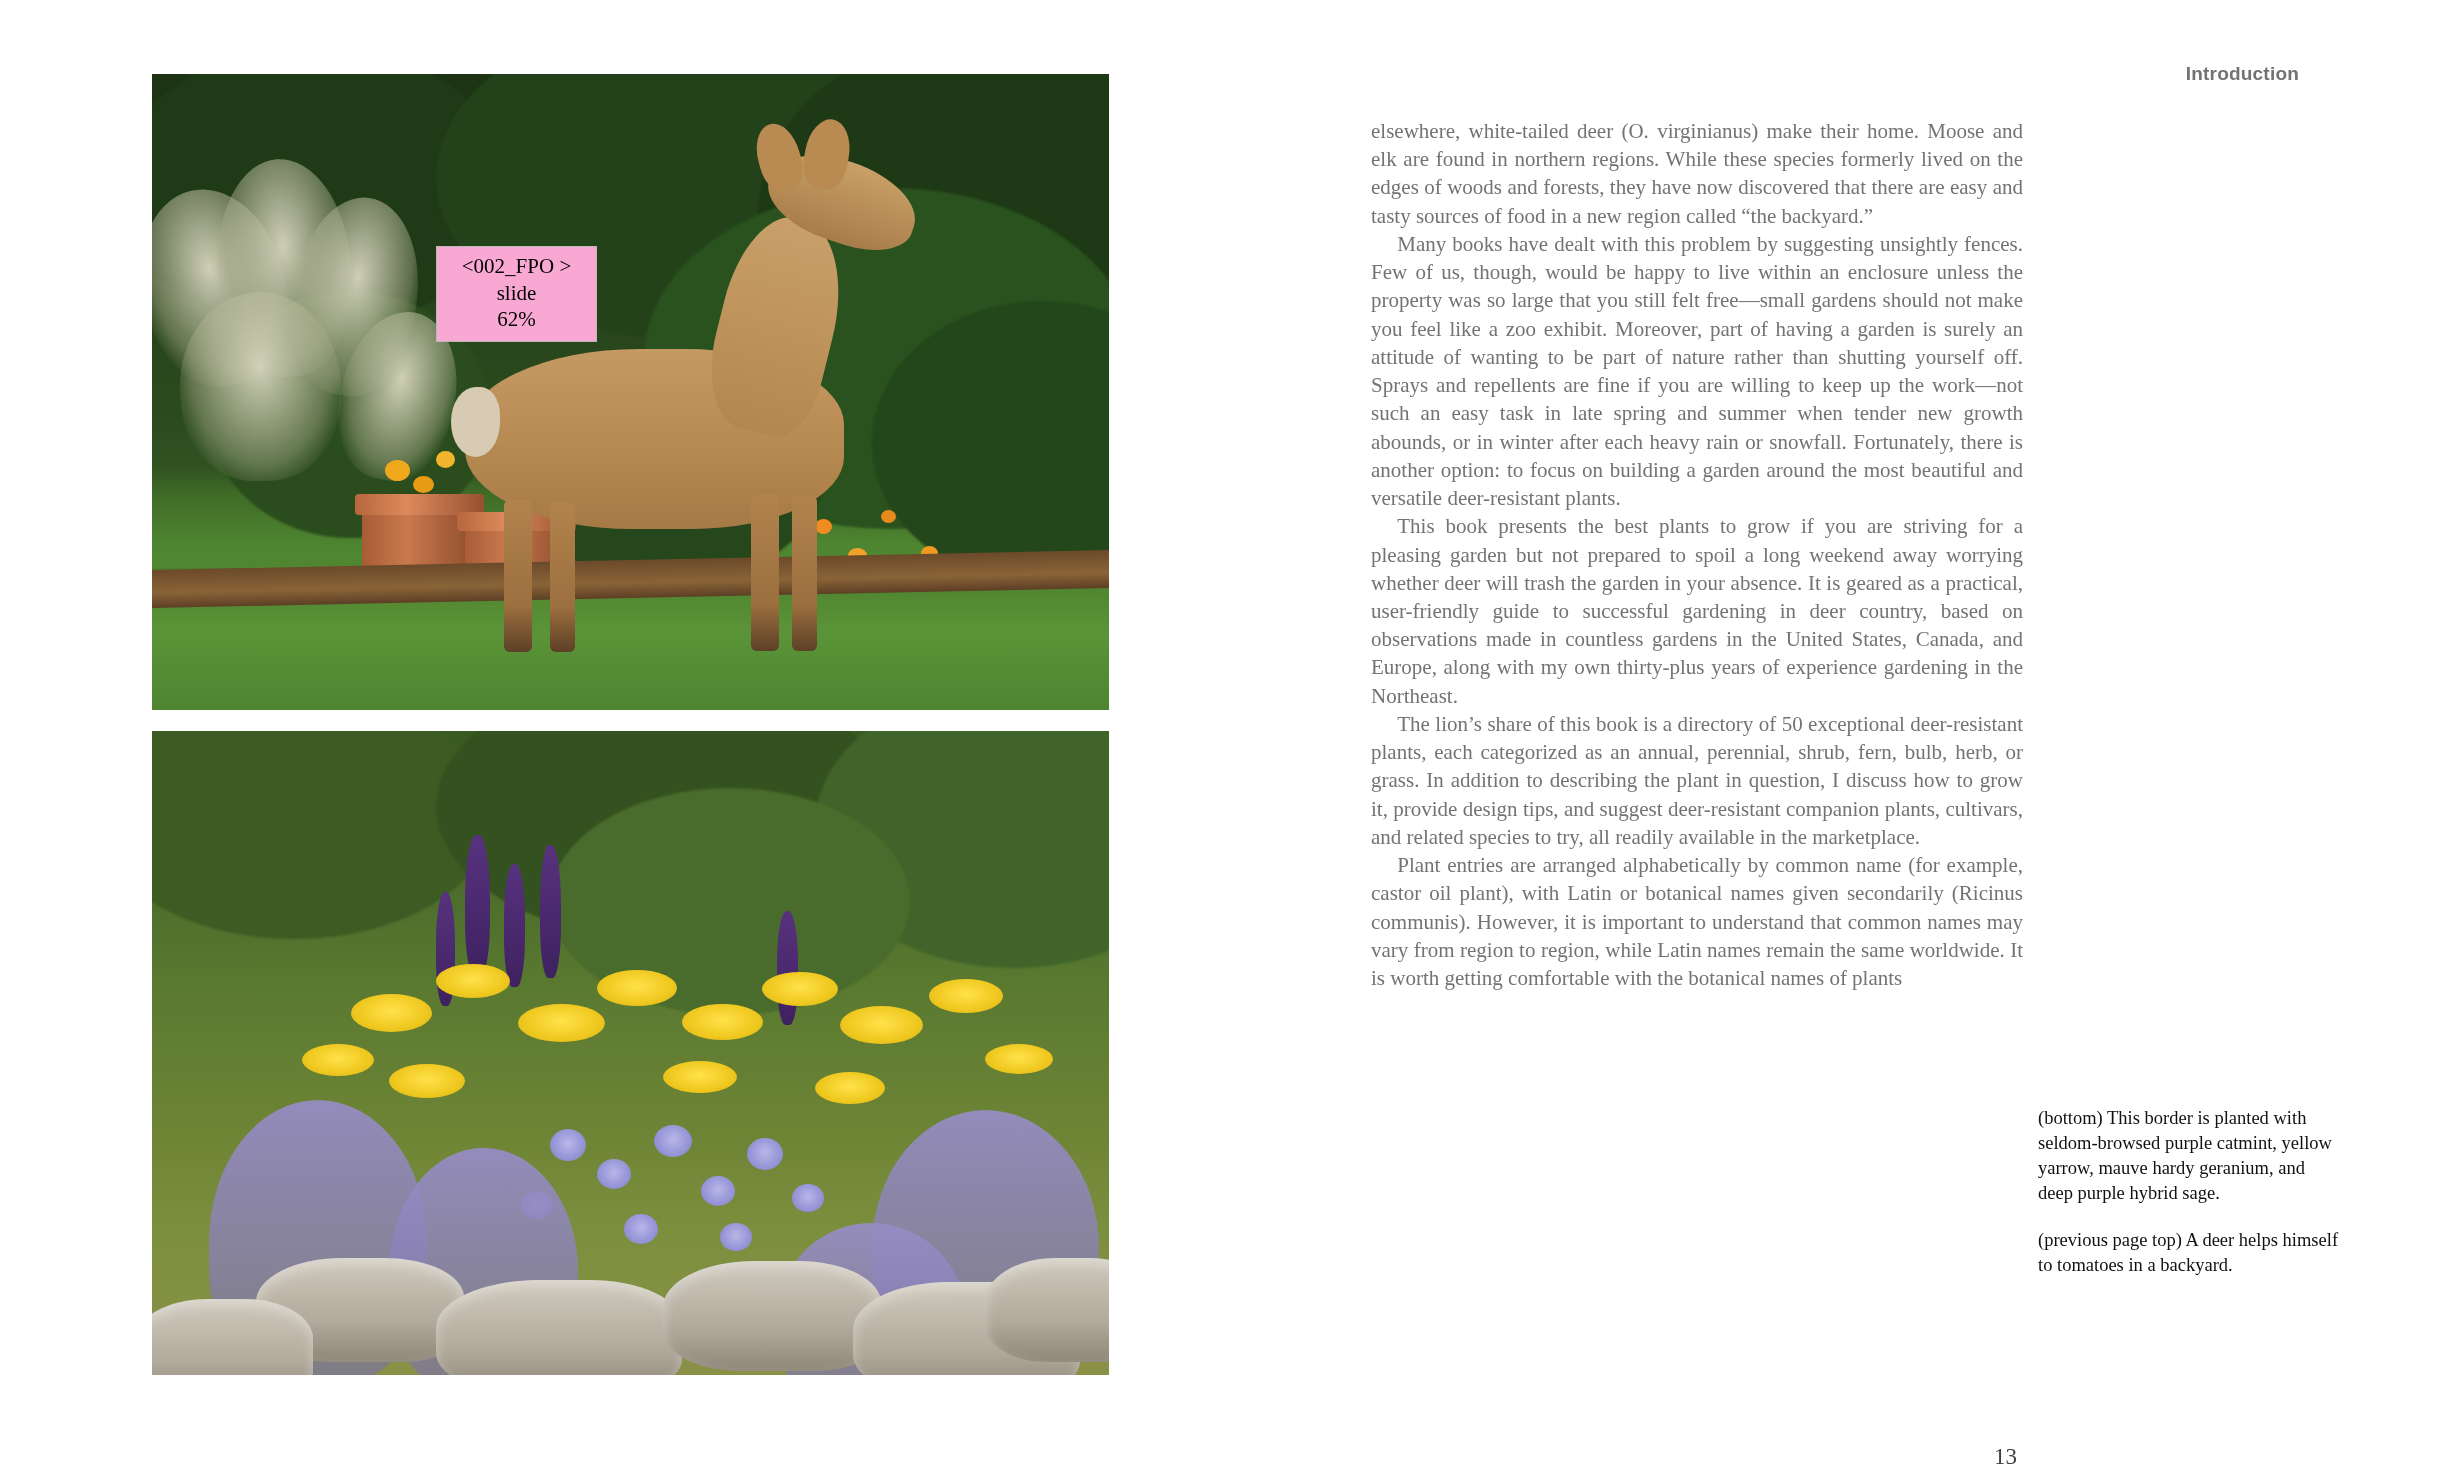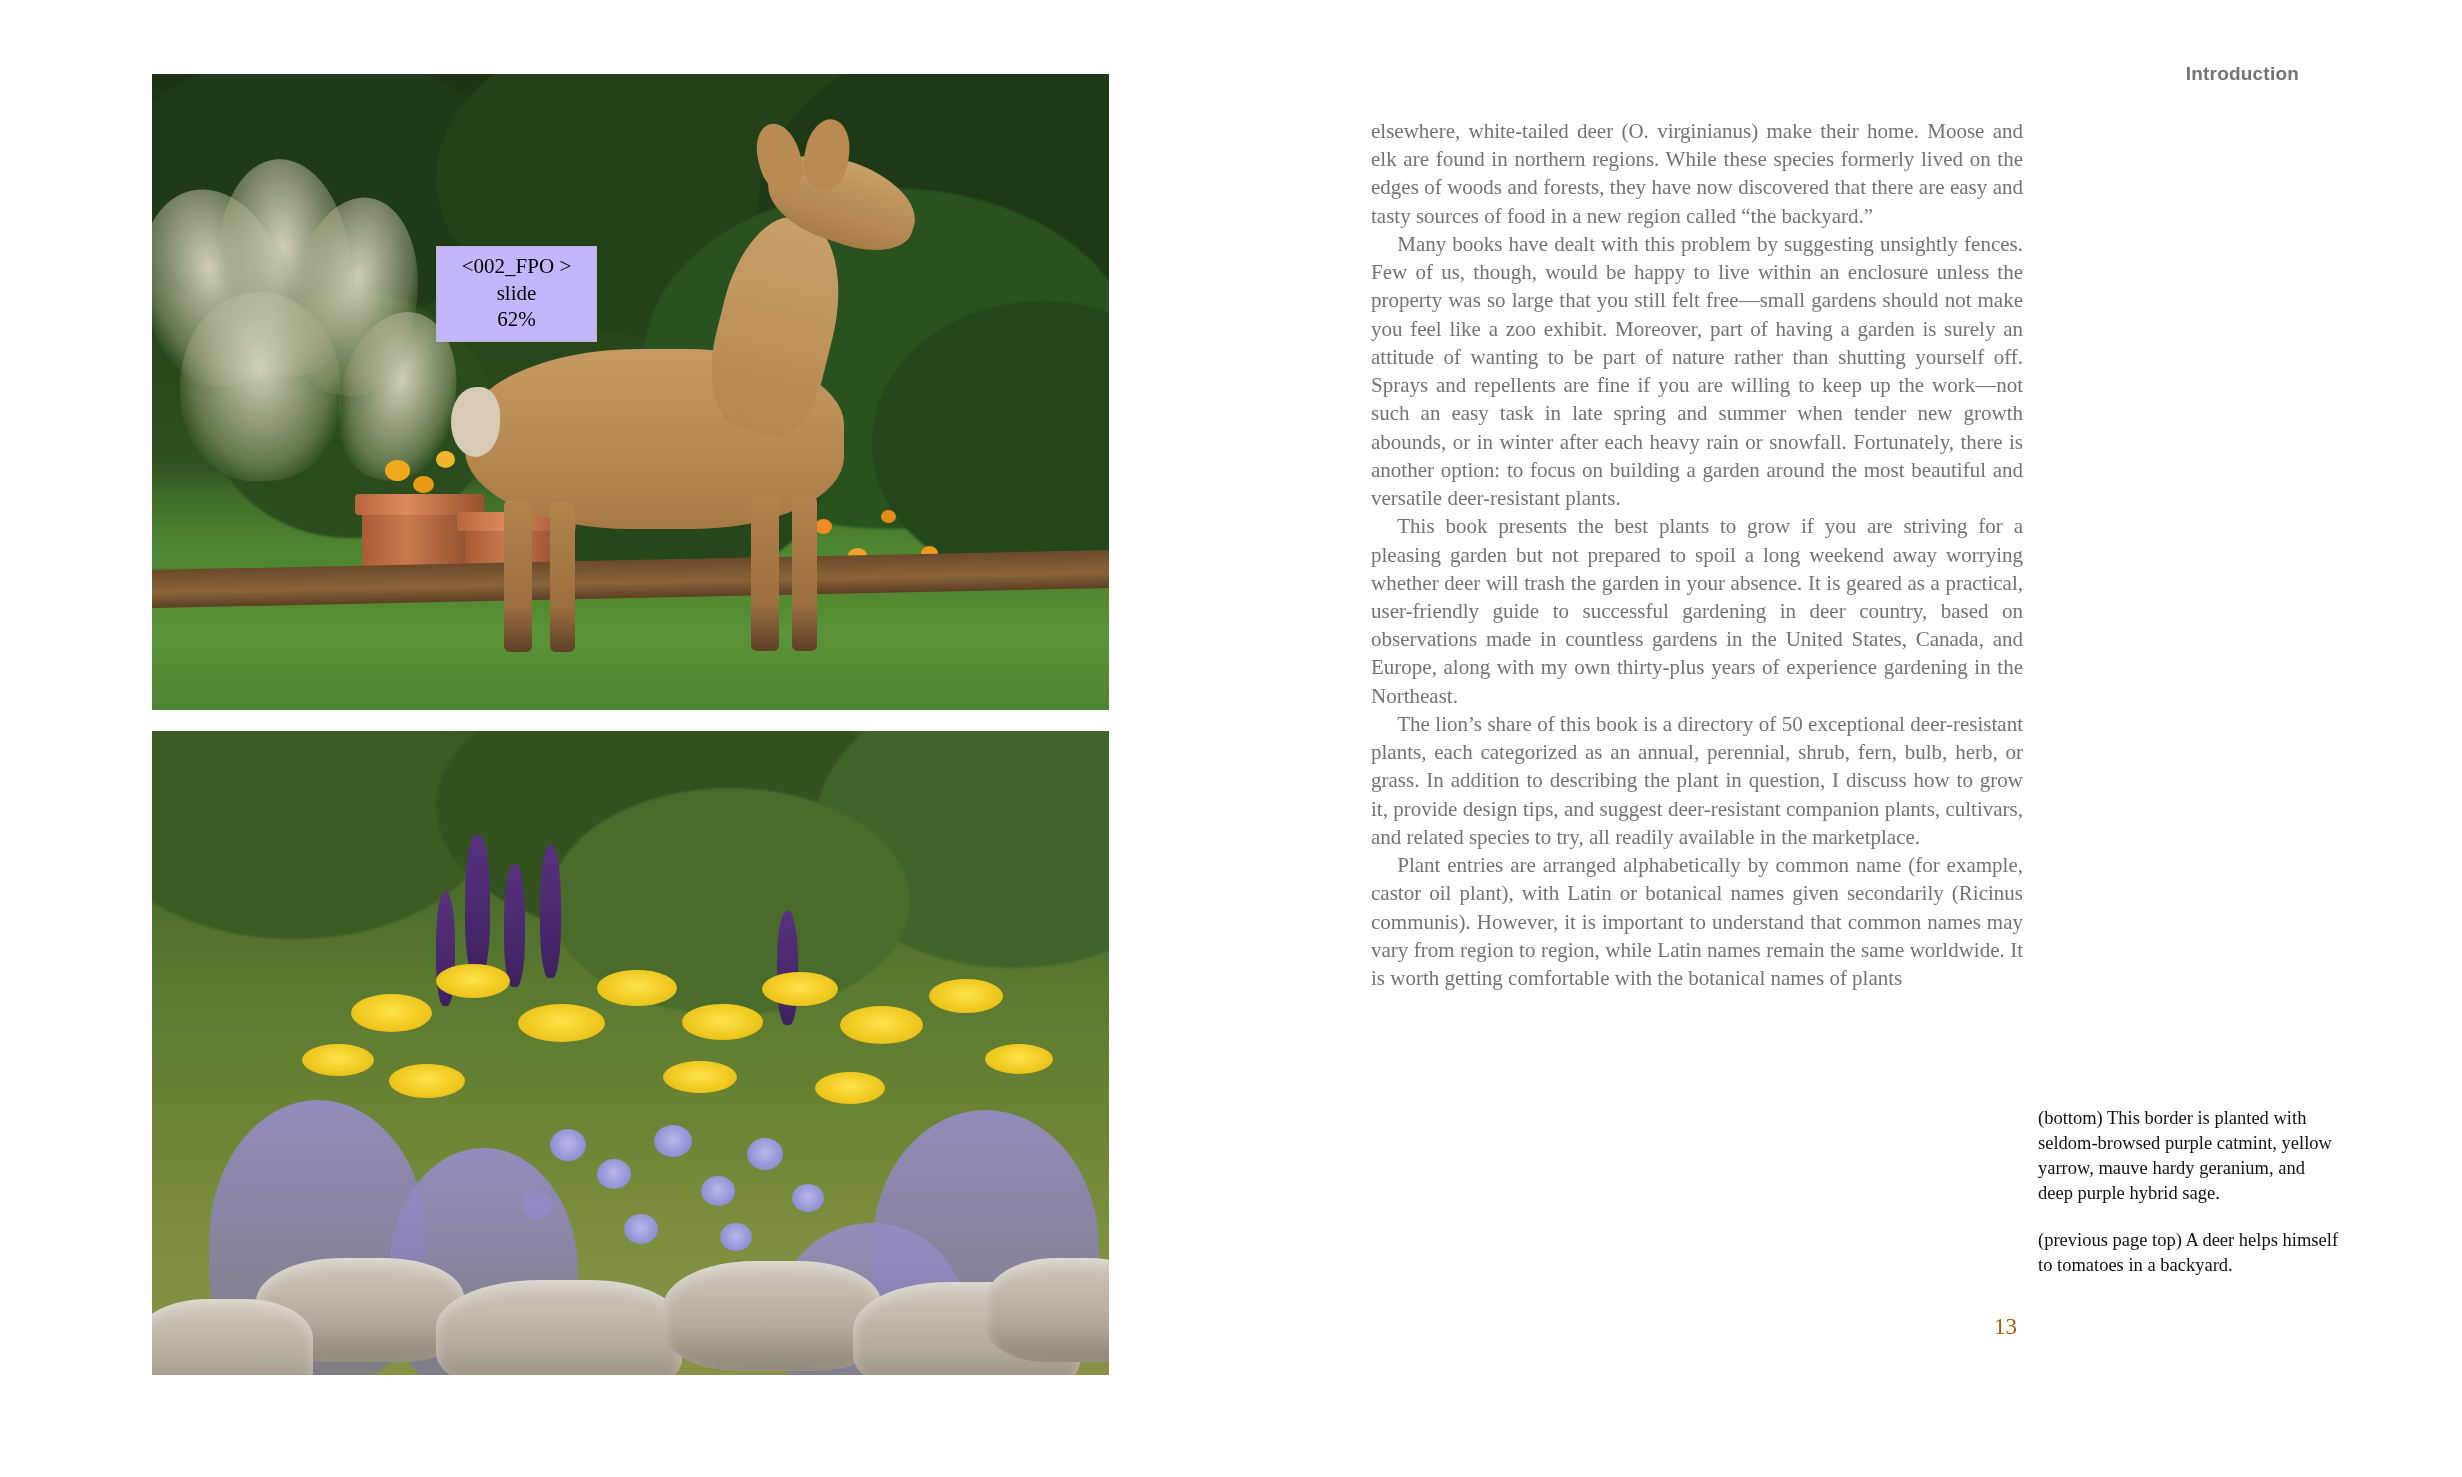--- a/index.html
+++ b/index.html
@@ -150,21 +150,21 @@
   }
   .sage {
     position: absolute;
     background: linear-gradient(to bottom, #58327e, #3e2160);
     border-radius: 45% 45% 40% 40%;
   }
 
   
   .fpo-label {
     position: absolute;
-    background: #c4b5fd;
+    background: #f9a8d4;
     color: #000;
     font-family: "Liberation Serif", serif;
     font-size: 21px;
     line-height: 1.28;
     text-align: center;
     padding: 5.7px 9.5px 7.6px 9.5px;
     border: 0.9px solid #b9b9b9;
     white-space: pre-line;
   }
   #fpo-top { left: 284px; top: 172px; width: 140px; }
@@ -205,23 +205,23 @@
     width: 301px;
     font-size: 18.5px;
     line-height: 1.36;
     color: #111;
   }
   .caption-col p { margin: 0; }
   .caption-col p + p { margin-top: 21px; }
   .folio {
     position: absolute;
     left: 1994px;
-    top: 1314px;
+    top: 1444px;
     font-size: 23px;
-    color: #a16207;
+    color: #404040;
   }
 </style>
 </head>
 <body>
 
 <div class="page">
 
   <div class="photo" id="photo-deer">
     <div class="deer-scene">
 

